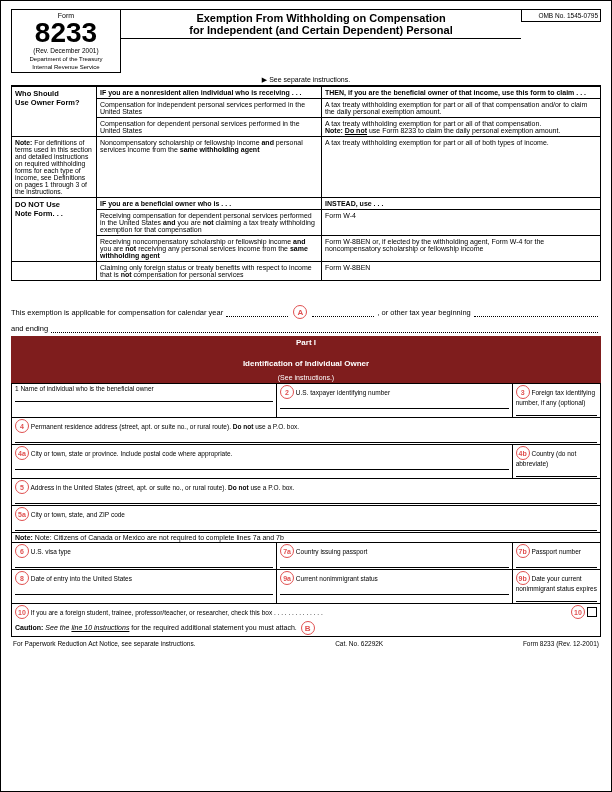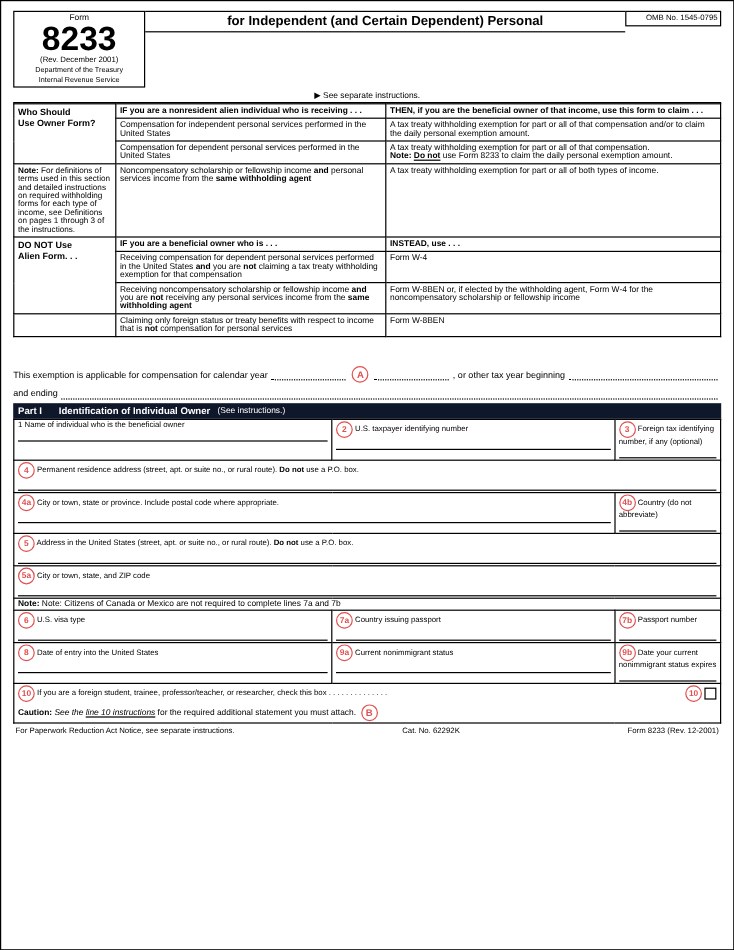--- a/index.html
+++ b/index.html
@@ -126,28 +126,29 @@
       border: 1.5px solid #e05050;
       border-radius: 50%;
       color: #e05050;
       font-size: 8px;
       font-weight: bold;
       margin: 0 2px;
     }
 
     
     .part-header {
-      background: #0f172a;
+      background: #7f1d1d;
       color: #fff;
       font-weight: bold;
       font-size: 8px;
       padding: 2px 4px;
       display: flex;
       align-items: center;
       gap: 6px;
+      flex-direction: column;
     }
     .part-title-text {
       font-size: 8px;
     }
     .fields-table {
       width: 100%;
       border-collapse: collapse;
       border: 1px solid #000;
     }
     .fields-table td {
@@ -193,37 +194,39 @@
     .checkbox-box {
       display: inline-block;
       width: 10px;
       height: 10px;
       border: 1px solid #000;
       vertical-align: middle;
     }
     .and-ending {
       font-size: 7.5px;
       display: flex;
+      align-items: center;
       margin-bottom: 3px;
     }
   </style>
 </head>
 <body>
 
 <div class="page">
 
   <div class="header">
     <div class="form-number-block">
       <div class="form-label">Form</div>
       <div class="form-number">8233</div>
       <div class="form-rev">(Rev. December 2001)</div>
       <div class="dept-info">Department of the Treasury</div>
       <div class="dept-info">Internal Revenue Service</div>
     </div>
     <div class="title-block">
+      <div class="main-title">Exemption From Withholding on Compensation</div>
       <div class="main-title">for Independent (and Certain Dependent) Personal</div>
     </div>
     <div class="omb-block">
       <div>OMB No. 1545-0795</div>
     </div>
   </div>
 
   <div class="see-instructions">▶ See separate instructions.</div>
 
   <table class="main-table">
@@ -254,21 +257,21 @@
         <span class="bold">Note:</span> <span>For definitions of terms used in this section and detailed instructions on required withholding forms for each type of income, see Definitions on pages 1 through 3 of the instructions.</span>
       </td>
       <td class="if-col">
         Noncompensatory scholarship or fellowship income <span class="bold">and</span> personal services income from the <span class="bold">same withholding agent</span>
       </td>
       <td class="then-col">A tax treaty withholding exemption for part or all of both types of income.</td>
     </tr>
 
     <tr>
       <td class="section-header" rowspan="3" style="white-space:pre-line;">DO NOT Use
-Alien Form. . .</td>
+Note Form. . .</td>
       <td class="if-col bold">IF you are a beneficial owner who is . . .</td>
       <td class="then-col bold">INSTEAD, use . . .</td>
     </tr>
     <tr>
       <td class="if-col">
         Receiving compensation for dependent personal services performed in the United States <span class="bold">and</span> you are <span class="bold">not</span> claiming a tax treaty withholding exemption for that compensation
       </td>
       <td class="then-col">Form W-4</td>
     </tr>
     <tr>

